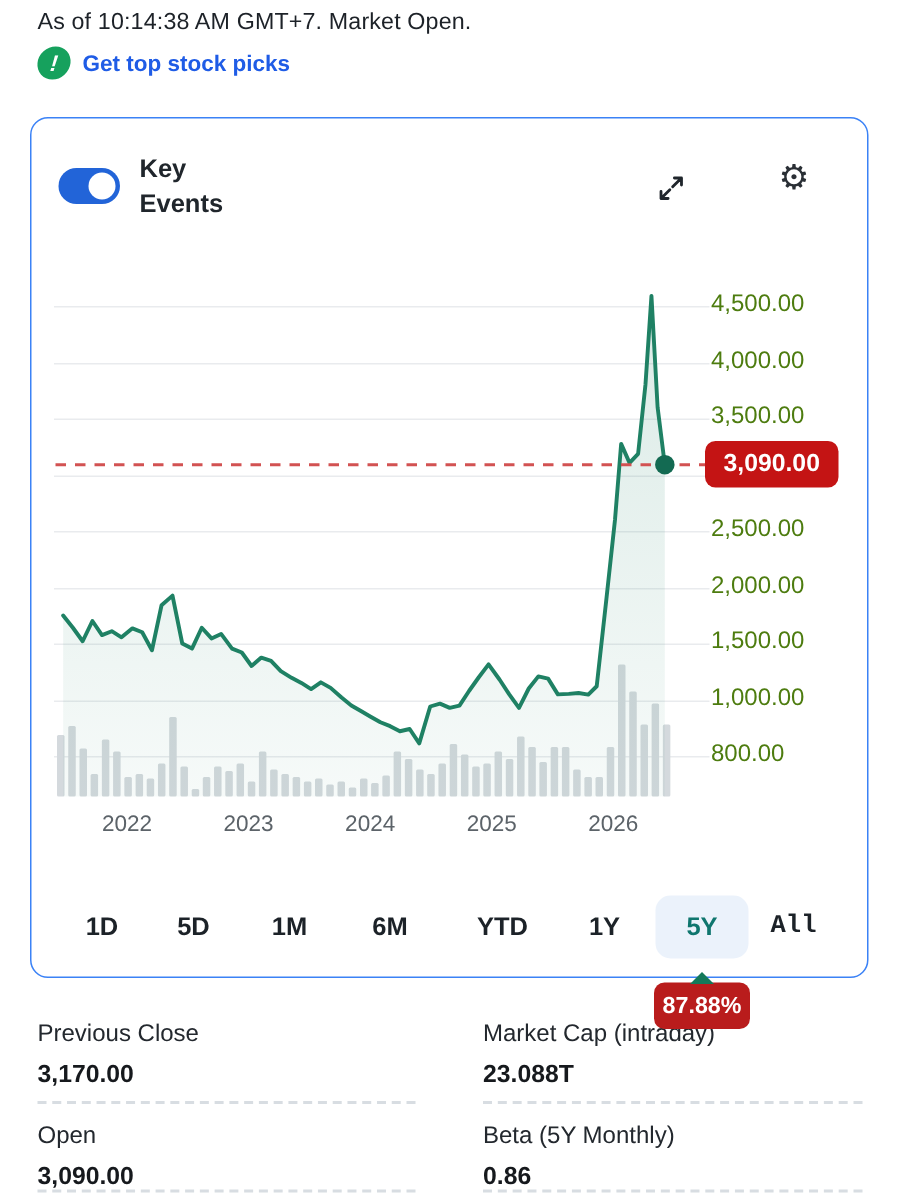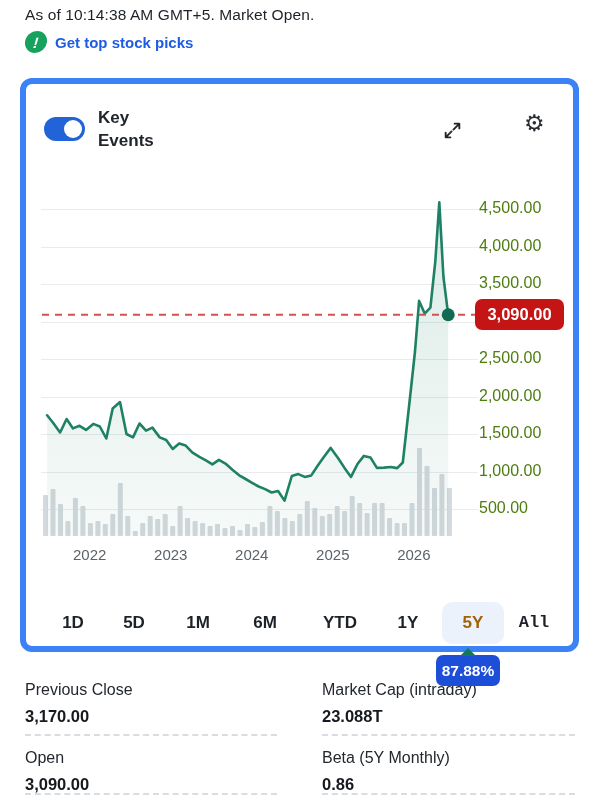--- a/index.html
+++ b/index.html
@@ -10,21 +10,21 @@
   .status { position:absolute; left:25px; top:6px; font-size:15.5px; font-weight:500;
     color:#1d2228; letter-spacing:.1px; }
 
   .promo { position:absolute; left:25px; top:31px; display:flex; align-items:center; gap:8px; cursor:pointer; }
   .promo-icon { width:22px; height:22px; border-radius:50%; background:#16a15d; color:#fff;
     display:flex; align-items:center; justify-content:center; font-weight:bold; font-style:italic;
     font-size:15px; transform:skewX(-6deg); }
   .promo-label { color:#1f5ce6; font-size:15px; font-weight:bold; }
 
   .card { position:absolute; left:20px; top:78px; width:559px; height:574px; background:#fff;
-    border:6px solid #3b82f6; border-radius:12px; }
+    border:1px solid #3b82f6; border-radius:12px; }
 
   .toggle { position:absolute; left:18px; top:33px; width:41px; height:24px; border-radius:13px;
     background:#2264d8; cursor:pointer; }
   .toggle .knob { position:absolute; right:3px; top:3px; width:18px; height:18px; border-radius:50%;
     background:#fff; }
   .toggle-label { position:absolute; left:72px; top:22px; width:68px; font-size:17px; font-weight:bold;
     color:#20262c; line-height:23px; }
 
   .chart-type { position:absolute; left:0; right:0; top:38px; display:flex; align-items:center;
     justify-content:center; gap:9px; cursor:pointer; width:260px; margin:0 auto; }
@@ -40,39 +40,39 @@
 
   .plot-svg { position:absolute; left:0; top:0; width:559px; height:505px; }
 
   .price-badge { position:absolute; left:449px; width:89px; height:31px; border-radius:7px;
     background:#c41414; color:#fff; font-size:16.5px; font-weight:bold; display:flex;
     align-items:center; justify-content:center; z-index:4; }
 
   .range-tab { position:absolute; top:518px; height:42px; line-height:42px; width:70px;
     text-align:center; font-size:17px; font-weight:600; color:#1c2228; cursor:pointer;
     border-radius:10px; }
-  .range-tab.selected { color:#a16207; background:#ebf2fb; width:62px; }
-
-  .tooltip { position:absolute; left:436px; top:655px; width:64px; height:31px; background:#1d4ed8;
+  .range-tab.selected { color:#0f766e; background:#ebf2fb; width:62px; }
+
+  .tooltip { position:absolute; left:436px; top:655px; width:64px; height:31px; background:#b91c1c;
     color:#fff; border-radius:7px; display:flex; align-items:center; justify-content:center;
     font-size:15.5px; font-weight:bold; z-index:10; }
   .tooltip::before { content:""; position:absolute; top:-7px; left:50%; margin-left:-8px;
     border-left:8px solid transparent; border-right:8px solid transparent;
     border-bottom:8px solid #13795a; }
 
   .stat-cell { position:absolute; border-bottom:2px dashed #d8dde2; }
   .stat-label { font-size:16px; color:#23282e; line-height:19px; }
   .stat-value { margin-top:8px; font-size:16.5px; font-weight:bold; color:#16191d; }
 </style>
 </head>
 <body>
 
 <div class="page">
 
-  <div class="status">As of 10:14:38 AM GMT+5. Market Open.</div>
+  <div class="status">As of 10:14:38 AM GMT+7. Market Open.</div>
 
   <div class="promo">
     <span class="promo-icon">!</span>
     <span class="promo-label">Get top stock picks</span>
   </div>
 
   <div class="card">
     <div class="toggle">
       <div class="knob"></div>
     </div>
@@ -167,21 +167,21 @@
       </svg>
 
     <div id="ylabels">
         <div class="ylab" style="top: 115px;">4,500.00</div>
         <div class="ylab" style="top: 152.5px;">4,000.00</div>
         <div class="ylab" style="top: 190px;">3,500.00</div>
         <div class="ylab" style="top: 265px;">2,500.00</div>
         <div class="ylab" style="top: 302.5px;">2,000.00</div>
         <div class="ylab" style="top: 340px;">1,500.00</div>
         <div class="ylab" style="top: 377.5px;">1,000.00</div>
-        <div class="ylab" style="top: 415px;">500.00</div>
+        <div class="ylab" style="top: 415px;">800.00</div>
       </div>
     <div class="price-badge" id="price-badge" style="top: 215.25px;">3,090.00</div>
     <div id="xlabels">
         <div class="xlab" style="left: 47.0187px;">2022</div>
         <div class="xlab" style="left: 128.053px;">2023</div>
         <div class="xlab" style="left: 209.087px;">2024</div>
         <div class="xlab" style="left: 290.121px;">2025</div>
         <div class="xlab" style="left: 371.155px;">2026</div>
       </div>
     <div id="ranges">

